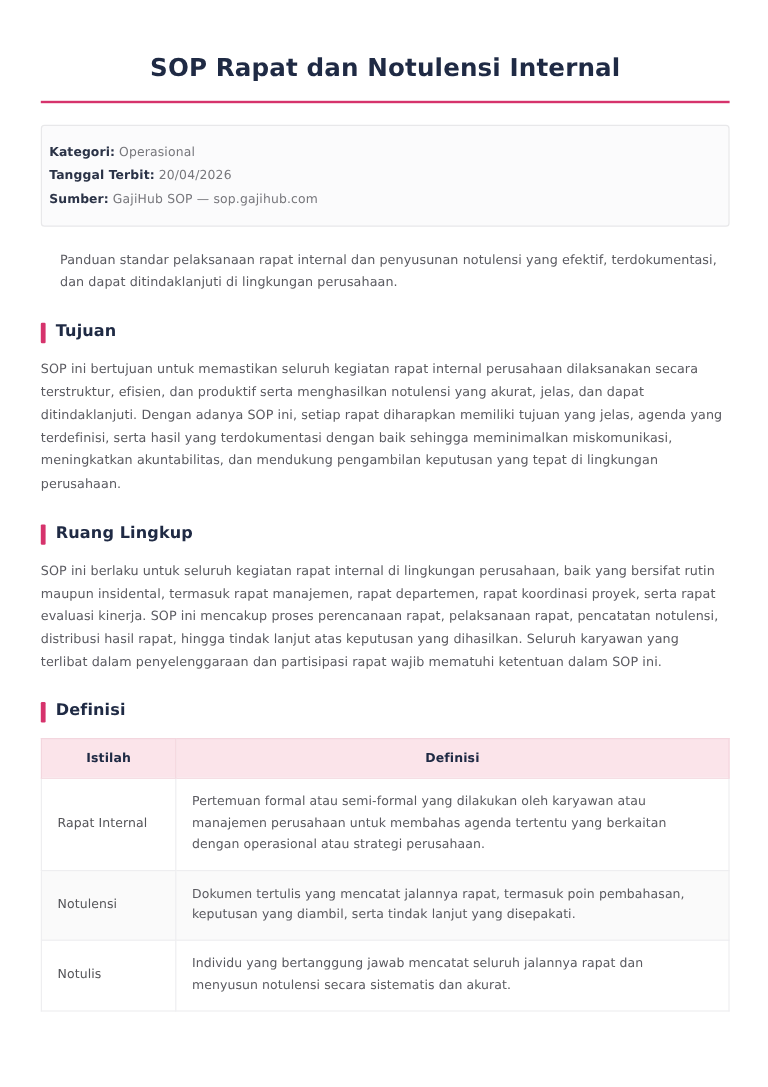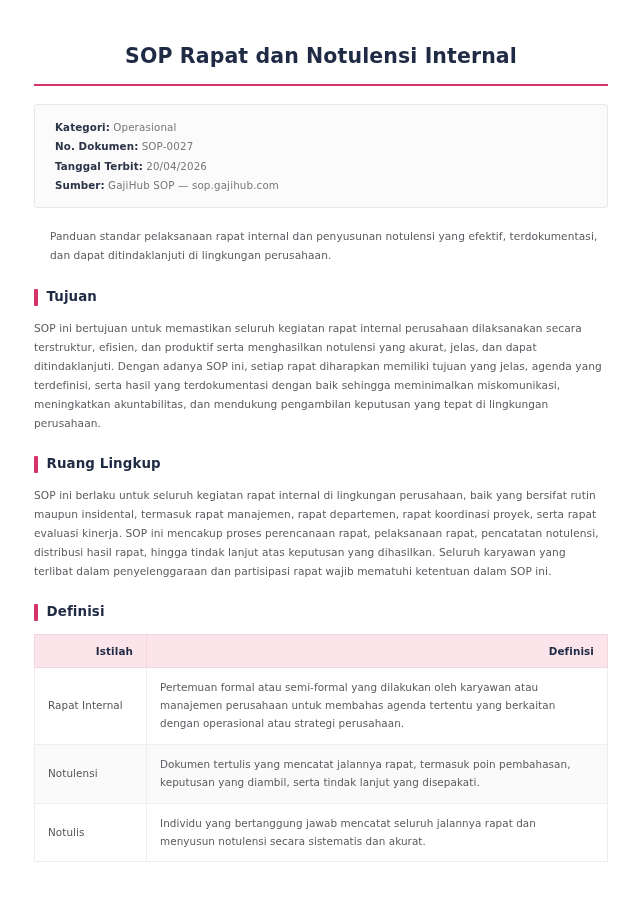--- a/index.html
+++ b/index.html
@@ -42,21 +42,21 @@
     width: 100%;
     margin: 0 0 18px 0;
   }
 
   
   .meta-box {
     box-sizing: border-box;
     border: 1px solid #e8e8ea;
     background: #fbfbfc;
     border-radius: 3px;
-    padding: 13px 18px 12px 20px;
+    padding: 13px 18px 12px 6px;
     margin-bottom: 19px;
   }
   .meta-row {
     font-size: 10.3px;
     line-height: 1.0;
     padding: 4.5px 0;
     color: #6d6d73;
     white-space: nowrap;
   }
   .meta-row .meta-label {
@@ -117,21 +117,21 @@
     border-collapse: collapse;
     table-layout: fixed;
     margin-top: 2px;
     border: 1px solid #ecdfe3;
   }
   .def-table th {
     background: #fbe4ea;
     color: #1f2a44;
     font-size: 10.4px;
     font-weight: bold;
-    text-align: right;
+    text-align: center;
     padding: 10px 13px;
     border: 1px solid #f3d6de;
     letter-spacing: 0.1px;
     vertical-align: middle;
   }
   .def-table td {
     font-size: 10.4px;
     line-height: 1.72;
     color: #5a5a60;
     padding: 11px 13px;
@@ -158,24 +158,20 @@
 
   <h1 class="doc-title">SOP Rapat dan Notulensi Internal</h1>
   <div class="title-rule"></div>
 
   <div class="meta-box">
     <div class="meta-row">
       <span class="meta-label">Kategori:</span>
       <span class="meta-value">Operasional</span>
     </div>
     <div class="meta-row">
-      <span class="meta-label">No. Dokumen:</span>
-      <span class="meta-value">SOP-0027</span>
-    </div>
-    <div class="meta-row">
       <span class="meta-label">Tanggal Terbit:</span>
       <span class="meta-value">20/04/2026</span>
     </div>
     <div class="meta-row">
       <span class="meta-label">Sumber:</span>
       <span class="meta-value">GajiHub SOP — sop.gajihub.com</span>
     </div>
   </div>
 
   <p class="intro">Panduan standar pelaksanaan rapat internal dan penyusunan notulensi yang efektif, terdokumentasi, dan dapat ditindaklanjuti di lingkungan perusahaan.</p>

